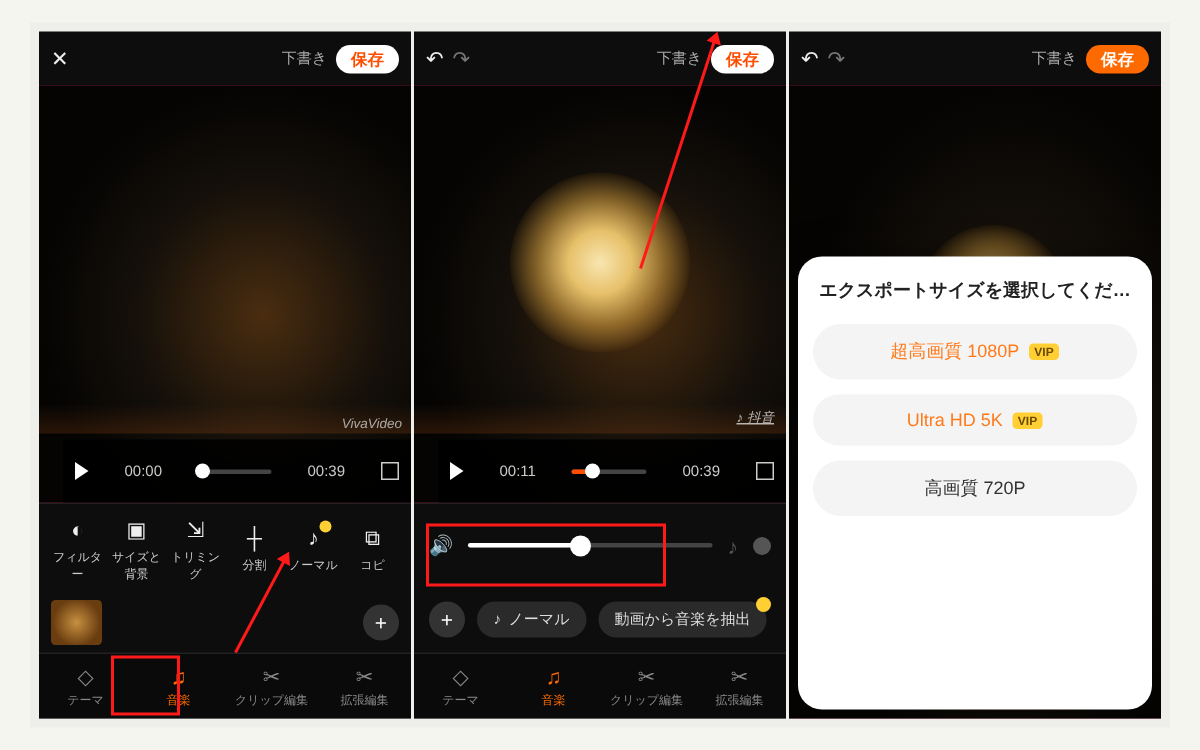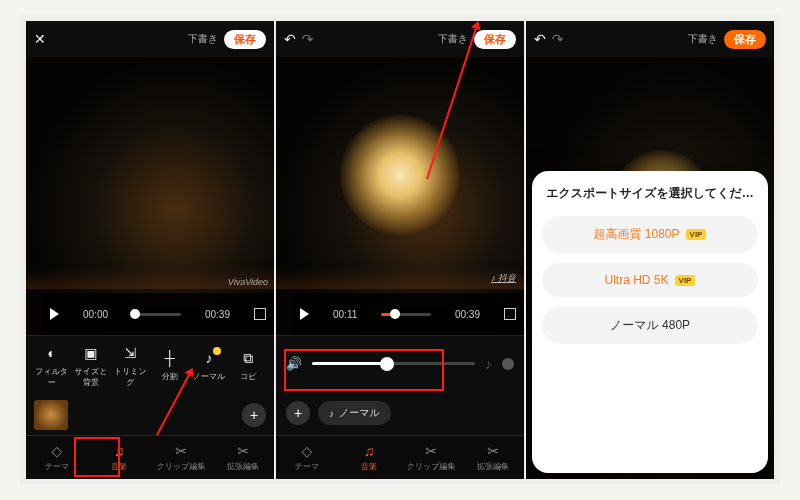--- a/index.html
+++ b/index.html
@@ -283,20 +283,23 @@
       </div>
       <span class="note-faint">♪</span>
       <div class="knob-faint"></div>
     </div>
     <div class="pill-row">
       <div class="plus-circ" style="margin:0">+</div>
       <div class="pill-dark">
           <span>♪</span>
           <span>ノーマル</span>
         </div>
+      <div class="pill-dark vip">
+          <span>動画から音楽を抽出</span>
+        </div>
     </div>
     <div class="bottomnav">
       <div class="bnav">
           <div class="bi">◇</div>
           <span>テーマ</span>
         </div>
       <div class="bnav active">
           <div class="bi">♫</div>
           <span>音楽</span>
         </div>
@@ -333,18 +336,18 @@
       <div class="sheet-title">エクスポートサイズを選択してくだ…</div>
       <div class="opt orange-text">
         <span>超高画質 1080P</span>
         <span class="vip-chip">VIP</span>
       </div>
       <div class="opt orange-text">
         <span>Ultra HD 5K</span>
         <span class="vip-chip">VIP</span>
       </div>
       <div class="opt">
-          <span>ノーマル 480P</span>
+          <span>高画質 720P</span>
         </div>
     </div>
   </div>
 
 </div>
 
 </body></html>

